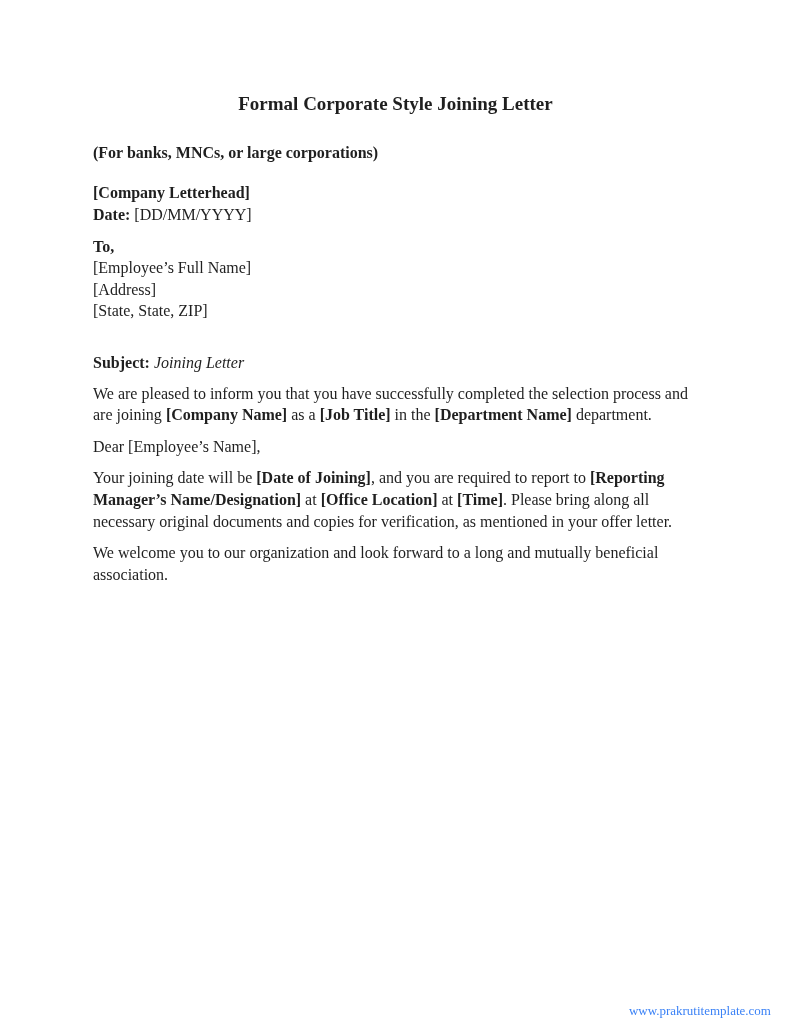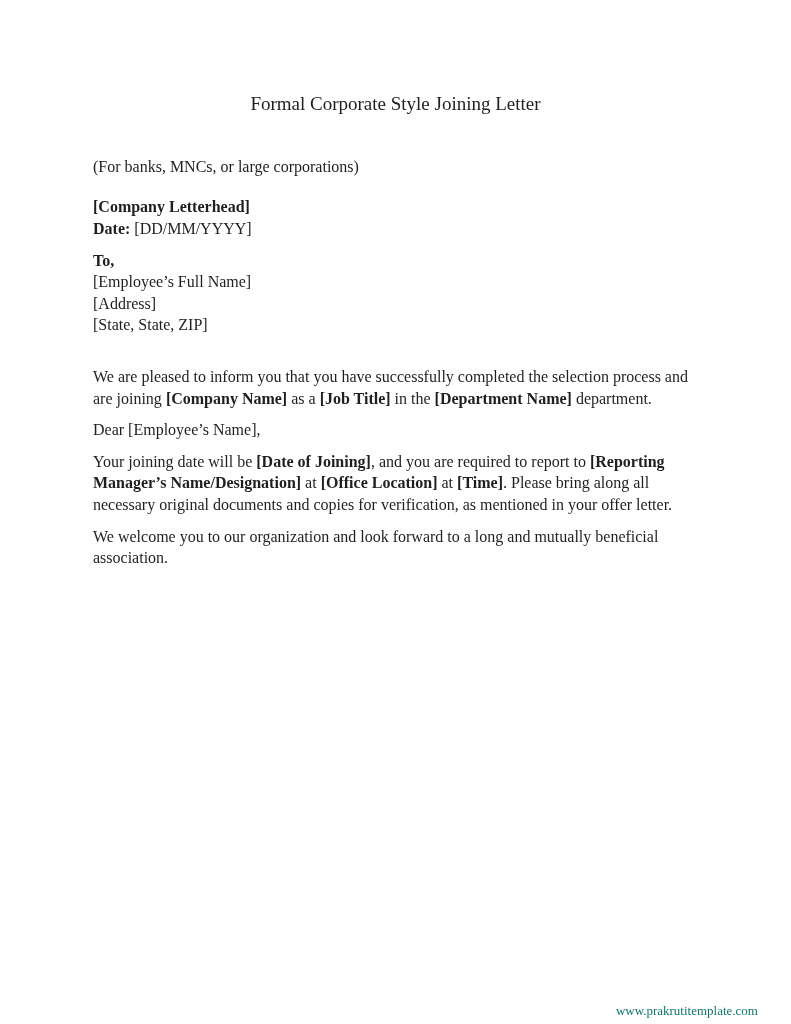--- a/index.html
+++ b/index.html
@@ -13,54 +13,55 @@
     padding: 93px 93px 0 93px;
     overflow: hidden;
     font-family: "Liberation Serif", "DejaVu Serif", serif;
     font-size: 16px;
     line-height: 1.35;
     color: #1f1f1f;
   }
   .title {
     font-size: 19px;
     line-height: 1.2;
-    font-weight: normal;
+    font-weight: bold;
     text-align: center;
-    margin: 0 0 40px 0;
+    margin: 0 0 26px 0;
   }
   p { margin: 0 0 10px 0; }
   .b { font-weight: bold; }
   .i { font-style: italic; }
-  .audience-note { font-weight: normal; margin-bottom: 9px; }
+  .audience-note { font-weight: bold; margin-bottom: 9px; }
   .letterhead-block { margin-bottom: 10px; margin-top: 19px; }
   .to-block { margin-bottom: 30px; }
   .subject-line { margin-bottom: 9px; }
   .closing-paragraph { margin-bottom: 31px; }
   .watermark {
     position: absolute;
-    right: 33px;
+    right: 20px;
     bottom: 5px;
     font-size: 13px;
     line-height: 1.2;
-    color: #0f766e;
+    color: #3b82f6;
   }
 </style>
 </head>
 <body>
 
 <div class="page">
 
   <h1 class="title">Formal Corporate Style Joining Letter</h1>
 
   <p class="audience-note">(For banks, MNCs, or large corporations)</p>
 
   <p class="letterhead-block"><span class="b">[Company Letterhead]</span><br><span class="b">Date:</span> <span>[DD/MM/YYYY]</span></p>
 
   <p class="to-block"><span class="b">To,</span><br><span>[Employee’s Full Name]</span><br><span>[Address]</span><br><span>[State, State, ZIP]</span></p>
 
+  <p class="subject-line"><span class="b">Subject:</span> <span class="i">Joining Letter</span></p>
 
   <p><span>We are pleased to inform you that you have successfully completed the selection process and are joining </span><span class="b">[Company Name]</span><span> as a </span><span class="b">[Job Title]</span><span> in the </span><span class="b">[Department Name]</span><span> department.</span></p>
 
   <p>Dear [Employee’s Name],</p>
 
   <p><span>Your joining date will be </span><span class="b">[Date of Joining]</span><span>, and you are required to report to </span><span class="b">[Reporting Manager’s Name/Designation]</span><span> at </span><span class="b">[Office Location]</span><span> at </span><span class="b">[Time]</span><span>. Please bring along all necessary original documents and copies for verification, as mentioned in your offer letter.</span></p>
 
   <p class="closing-paragraph">We welcome you to our organization and look forward to a long and mutually beneficial association.</p>
 
 

